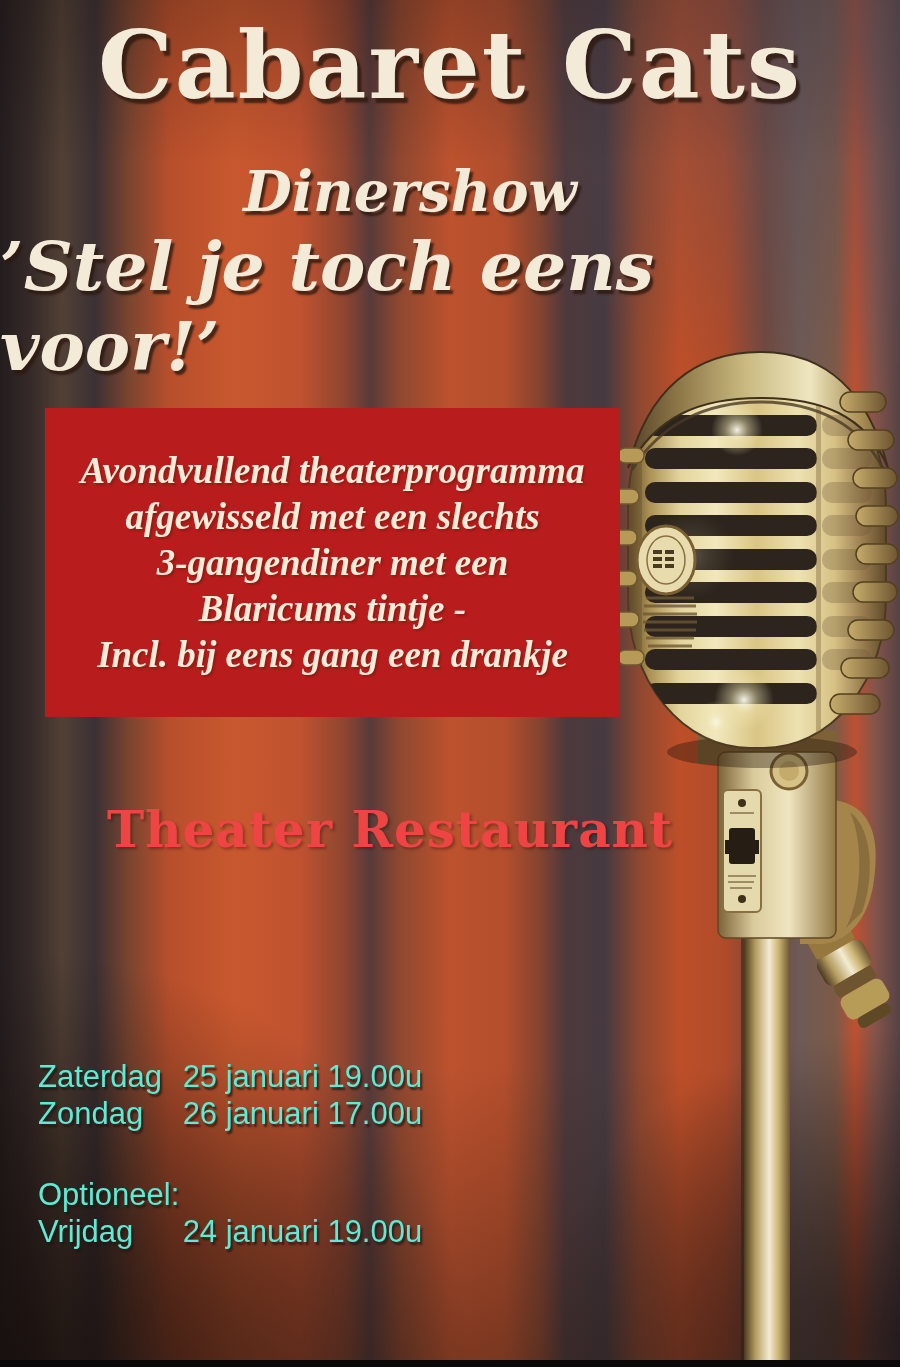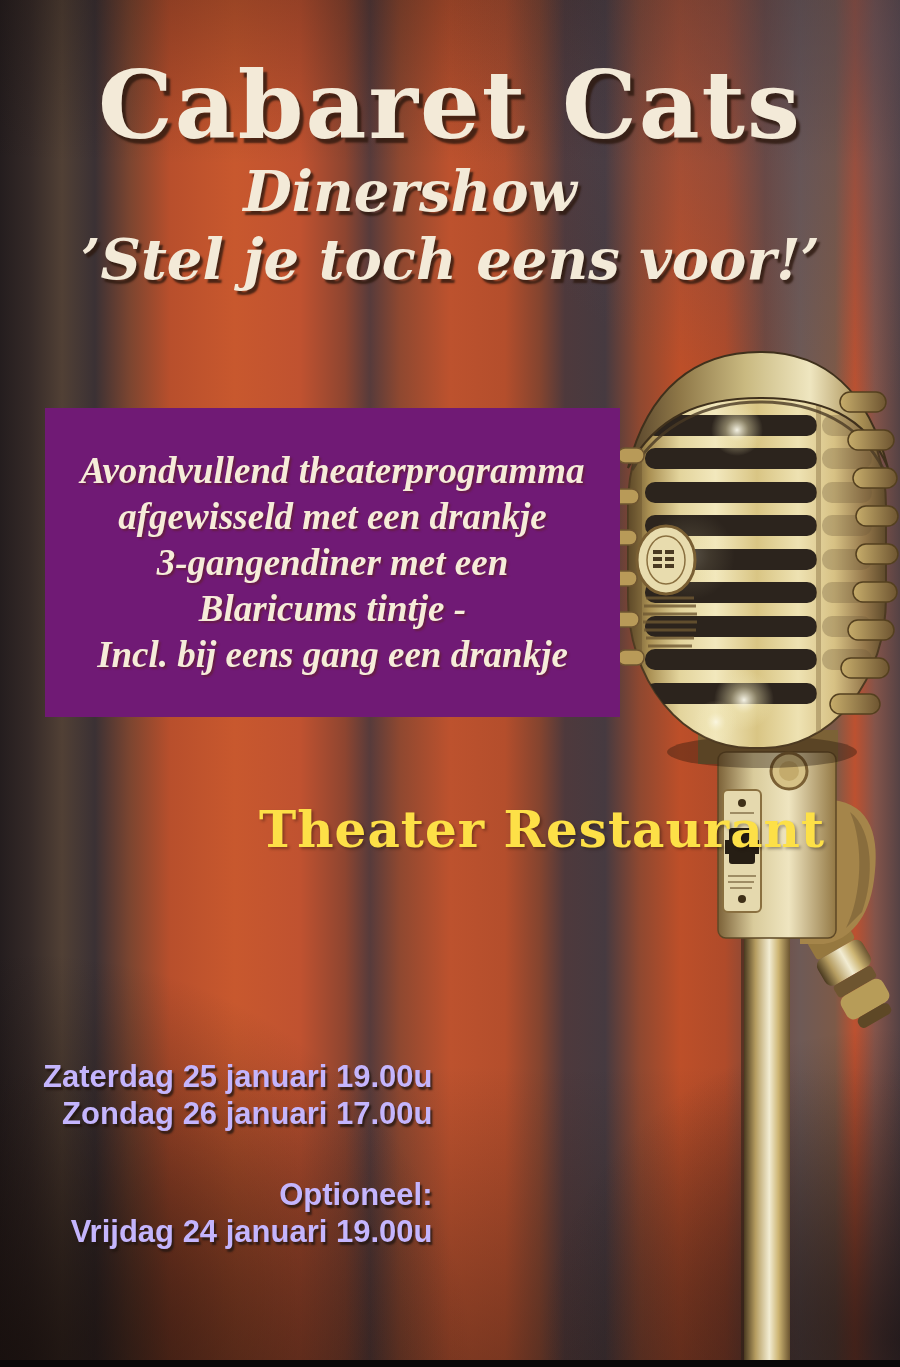--- a/index.html
+++ b/index.html
@@ -24,52 +24,49 @@
         #6e5a56 800px,#7d5a48 835px,#bd5130 855px,#84544a 875px,#554244 900px);
   }
   .bottom-edge{position:absolute;left:0;right:0;bottom:0;height:7px;background:#0a0808;}
 
   
   .bubble{font-family:"DejaVu Serif",serif;font-weight:bold;}
   .title{
     position:absolute;top:10px;left:0;width:900px;text-align:center;
     font-size:94px;letter-spacing:2px;color:#f3ead8;
     text-shadow:4px 5px 2px rgba(45,25,15,.8);
-    margin-top:40px;
   }
   .subtitle{
     position:absolute;top:158px;left:0;width:820px;text-align:center;
     font-size:56px;font-style:italic;color:#f3ead8;
     text-shadow:3px 4px 2px rgba(45,25,15,.8);
   }
   .quote{
-    position:absolute;top:226px;left:0;width:820px;text-align:right;
-    font-size:56px;font-style:italic;color:#f3ead8;
+    position:absolute;top:226px;left:0;width:820px;text-align:left;
+    font-size:68px;font-style:italic;color:#f3ead8;
     text-shadow:3px 4px 2px rgba(45,25,15,.8);
   }
   .offer{
     position:absolute;left:45px;top:408px;width:575px;height:309px;
-    background:#701a75;
+    background:#b91c1c;
     display:flex;flex-direction:column;justify-content:center;
     text-align:center;
     font-family:"Liberation Serif",serif;font-style:italic;font-weight:bold;
     font-size:37px;line-height:46px;color:#f6ecd9;
     text-shadow:2px 2px 2px rgba(90,30,10,.45);
   }
   .venue{
-    position:absolute;top:800px;left:0;width:780px;text-align:right;
-    font-size:50px;line-height:60px;letter-spacing:1px;color:#fde047;
+    position:absolute;top:800px;left:0;width:780px;text-align:center;
+    font-size:50px;line-height:60px;letter-spacing:1px;color:#ef4444;
     text-shadow:2px 2px 3px rgba(20,10,5,.35);
-    padding-left:45px;
   }
   .sched, .contact{
     position:absolute;left:38px;
-    font-weight:bold;font-size:31px;line-height:37px;color:#c4b5fd;
+    font-weight:normal;font-size:31px;line-height:37px;color:#5eead4;
     text-shadow:2px 3px 2px rgba(35,22,18,.8);
-    text-align:right;
   }
   .sched-main{top:1058px;}
   .sched-opt{top:1176px;}
   .contact{top:1281px;}
   .day{display:inline-block;width:136px;}
 </style>
 </head>
 <body>
 
 <div class="stage">
@@ -237,21 +234,21 @@
       </g>
     </g>
   </svg>
 
   <div class="title bubble">Cabaret Cats</div>
   <div class="subtitle bubble">Dinershow</div>
   <div class="quote bubble">’Stel je toch eens voor!’</div>
 
   <div class="offer">
     <div>Avondvullend theaterprogramma</div>
-    <div>afgewisseld met een drankje</div>
+    <div>afgewisseld met een slechts</div>
     <div>3-gangendiner met een</div>
     <div>Blaricums tintje -</div>
     <div>Incl. bij eens gang een drankje</div>
   </div>
 
   <div class="venue bubble">
     <div>Theater Restaurant</div>
   </div>
 
   <div class="sched sched-main">

